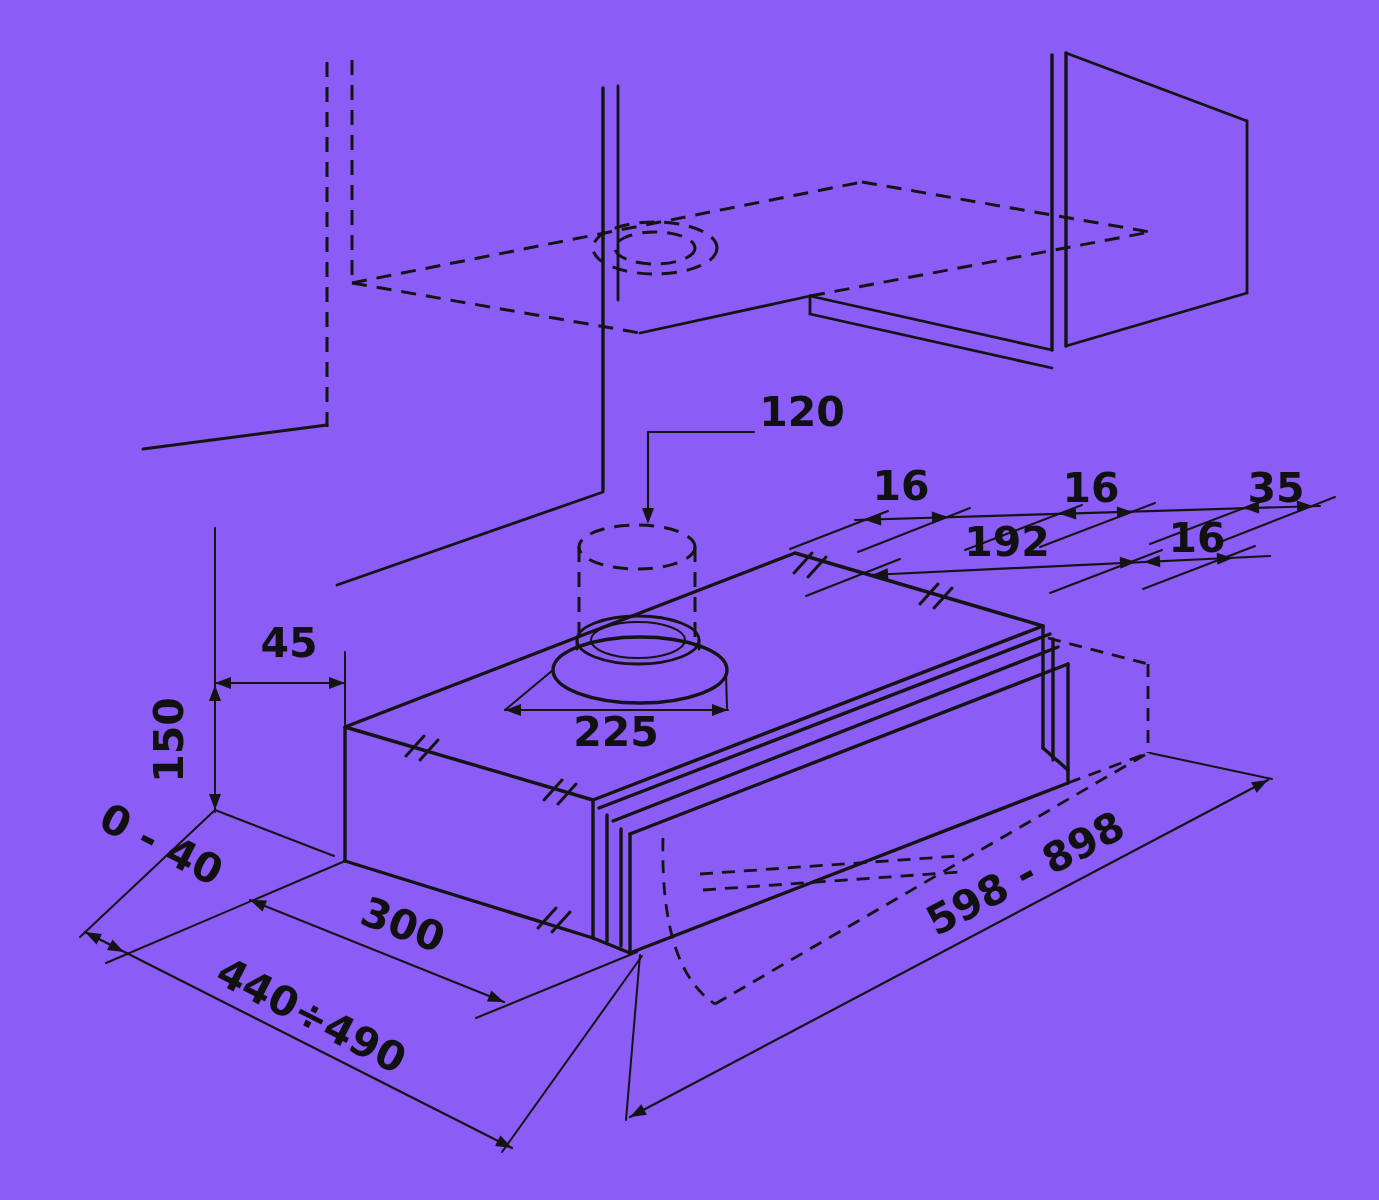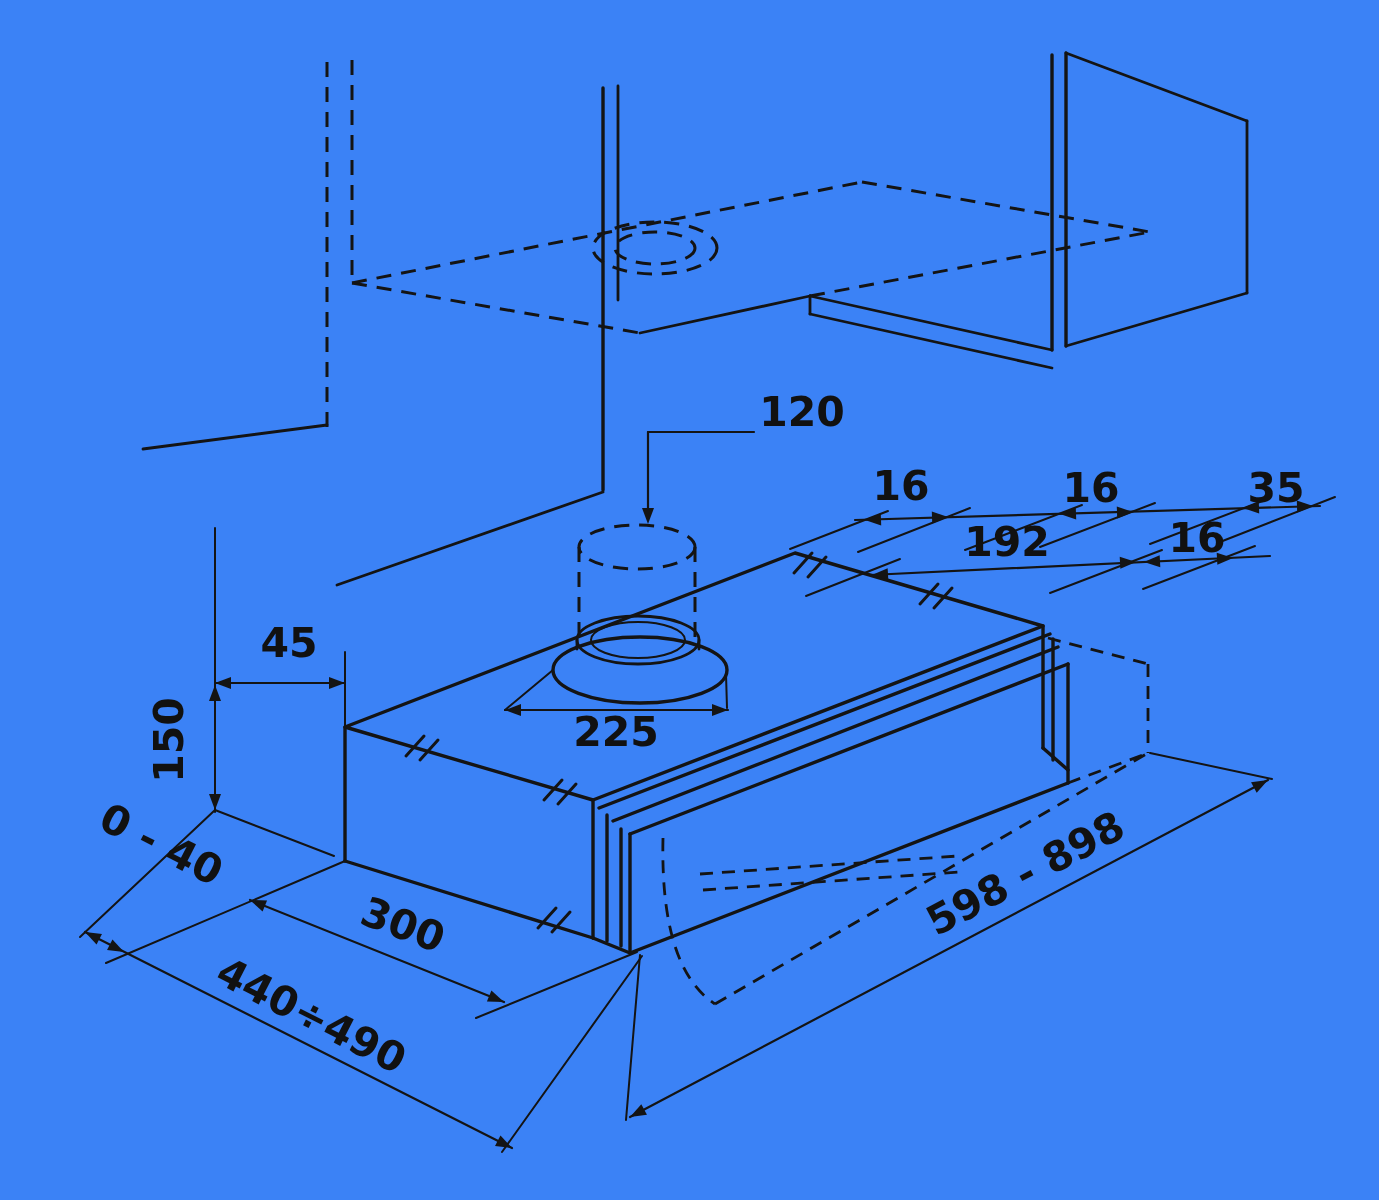--- a/index.html
+++ b/index.html
@@ -1,16 +1,16 @@
 <!DOCTYPE html>
 <html><head>
 <meta charset="utf-8">
 <style>
   html,body{margin:0;padding:0;background:#ffffff;}
-  .canvas{position:relative;width:1379px;height:1200px;background:#3b82f6;overflow:hidden;}
+  .canvas{position:relative;width:1379px;height:1200px;background:#8b5cf6;overflow:hidden;}
   svg{display:block;}
   .obj   {stroke:#141414;stroke-width:3.4;fill:none;stroke-linecap:round;stroke-linejoin:round;}
   .objt  {stroke:#141414;stroke-width:2.8;fill:none;stroke-linecap:round;}
   .dash  {stroke:#141414;stroke-width:3;fill:none;stroke-dasharray:15 10;stroke-linecap:butt;}
   .dash2 {stroke:#141414;stroke-width:2.8;fill:none;stroke-dasharray:13 9;stroke-linecap:butt;}
   .dim   {stroke:#141414;stroke-width:2.2;fill:none;stroke-linecap:round;}
   .ext   {stroke:#141414;stroke-width:2;fill:none;stroke-linecap:round;}
   .arr   {fill:#141414;stroke:none;}
   .tick  {stroke:#141414;stroke-width:3;fill:none;stroke-linecap:round;}
   text.dimlabel{font-family:"DejaVu Sans",sans-serif;font-weight:bold;font-size:41px;fill:#111111;text-anchor:middle;}

